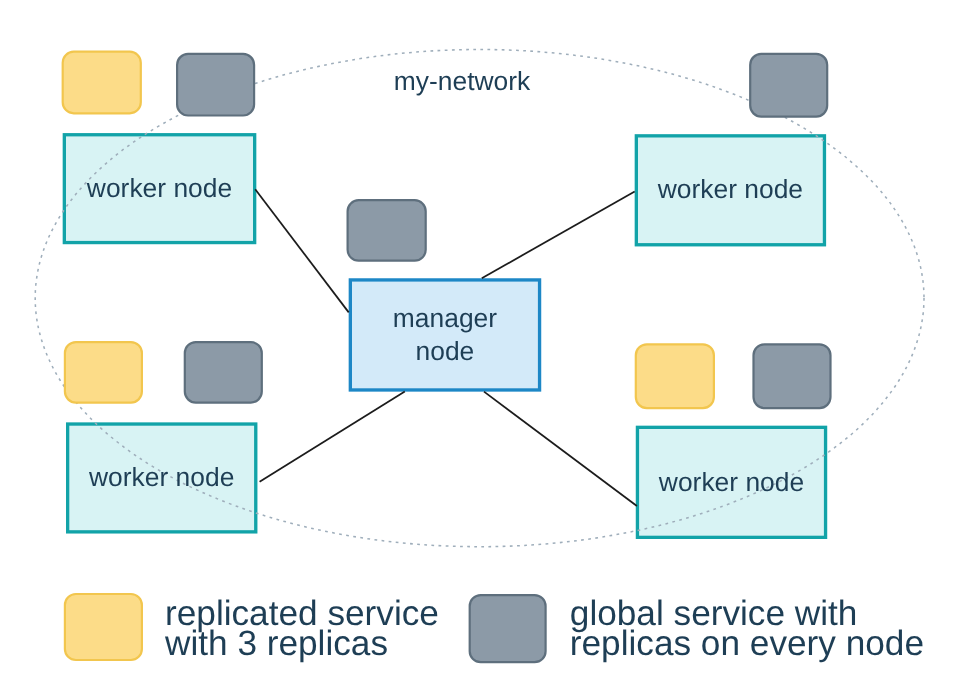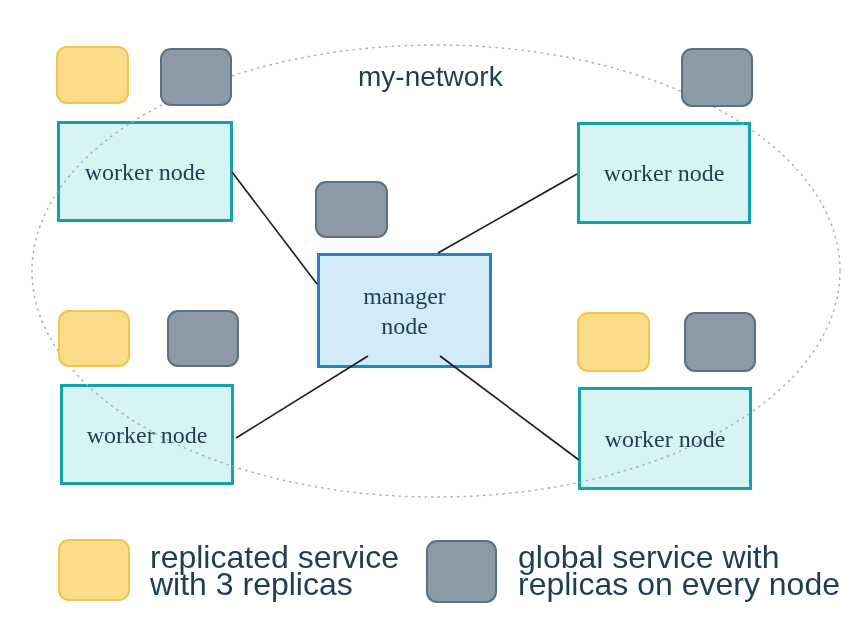--- a/index.html
+++ b/index.html
@@ -16,21 +16,20 @@
     overflow: hidden;
     color: var(--text, #1e3e55);
   }
   
   .node {
     position: absolute;
     box-sizing: border-box;
     display: flex;
     align-items: center;
     justify-content: center;
-    font-family: Liberation Serif, serif;
   }
   .node.worker {
     background: var(--worker_fill, #d8f3f4);
     border: 3px solid var(--worker_border, #12a3a8);
   }
   .node.manager {
     background: var(--manager_fill, #d3eaf9);
     border: 3px solid var(--manager_border, #1d87c6);
   }
   .node-label {
@@ -63,21 +62,21 @@
   .service.global {
     background: var(--global_service_fill, #8c9aa7);
     border: 2px solid var(--global_service_border, #5e6f7d);
   }
   
   .net-label {
     position: absolute;
     left: 358px;
     top: 61px;
     z-index: 4;
-    font-size: 28px;
+    font-size: 24px;
     color: var(--text, #1e3e55);
   }
   .legend-text {
     position: absolute;
     z-index: 4;
     font-size: 32px;
     line-height: 27px;
     white-space: pre-line;
     color: var(--text, #1e3e55);
   }
@@ -96,21 +95,21 @@
   </div>
 
   <div class="node worker" style="left:60px;top:384px;width:174px;height:101px">
     <span class="node-label">worker node</span>
   </div>
 
   <div class="node worker" style="left:578px;top:387px;width:174px;height:103px">
     <span class="node-label">worker node</span>
   </div>
 
-  <div class="node manager" style="left:317px;top:253px;width:175px;height:115px">
+  <div class="node manager" style="left:317px;top:253px;width:175px;height:103px">
     <span class="node-label">manager
 node</span>
   </div>
 
   <svg class="overlay" width="868" height="620" viewBox="0 0 868 620">
     <ellipse cx="436" cy="271" rx="404" ry="226" fill="none" stroke="#9faebb" stroke-width="1.4" stroke-dasharray="2.5,4"></ellipse>
     <line x1="232" y1="172" x2="317" y2="284" stroke="#1c1c1c" stroke-width="1.6"></line>
     <line x1="438" y1="253" x2="577" y2="174" stroke="#1c1c1c" stroke-width="1.6"></line>
     <line x1="368" y1="356" x2="236" y2="438" stroke="#1c1c1c" stroke-width="1.6"></line>
     <line x1="440" y1="356" x2="579" y2="460" stroke="#1c1c1c" stroke-width="1.6"></line>

